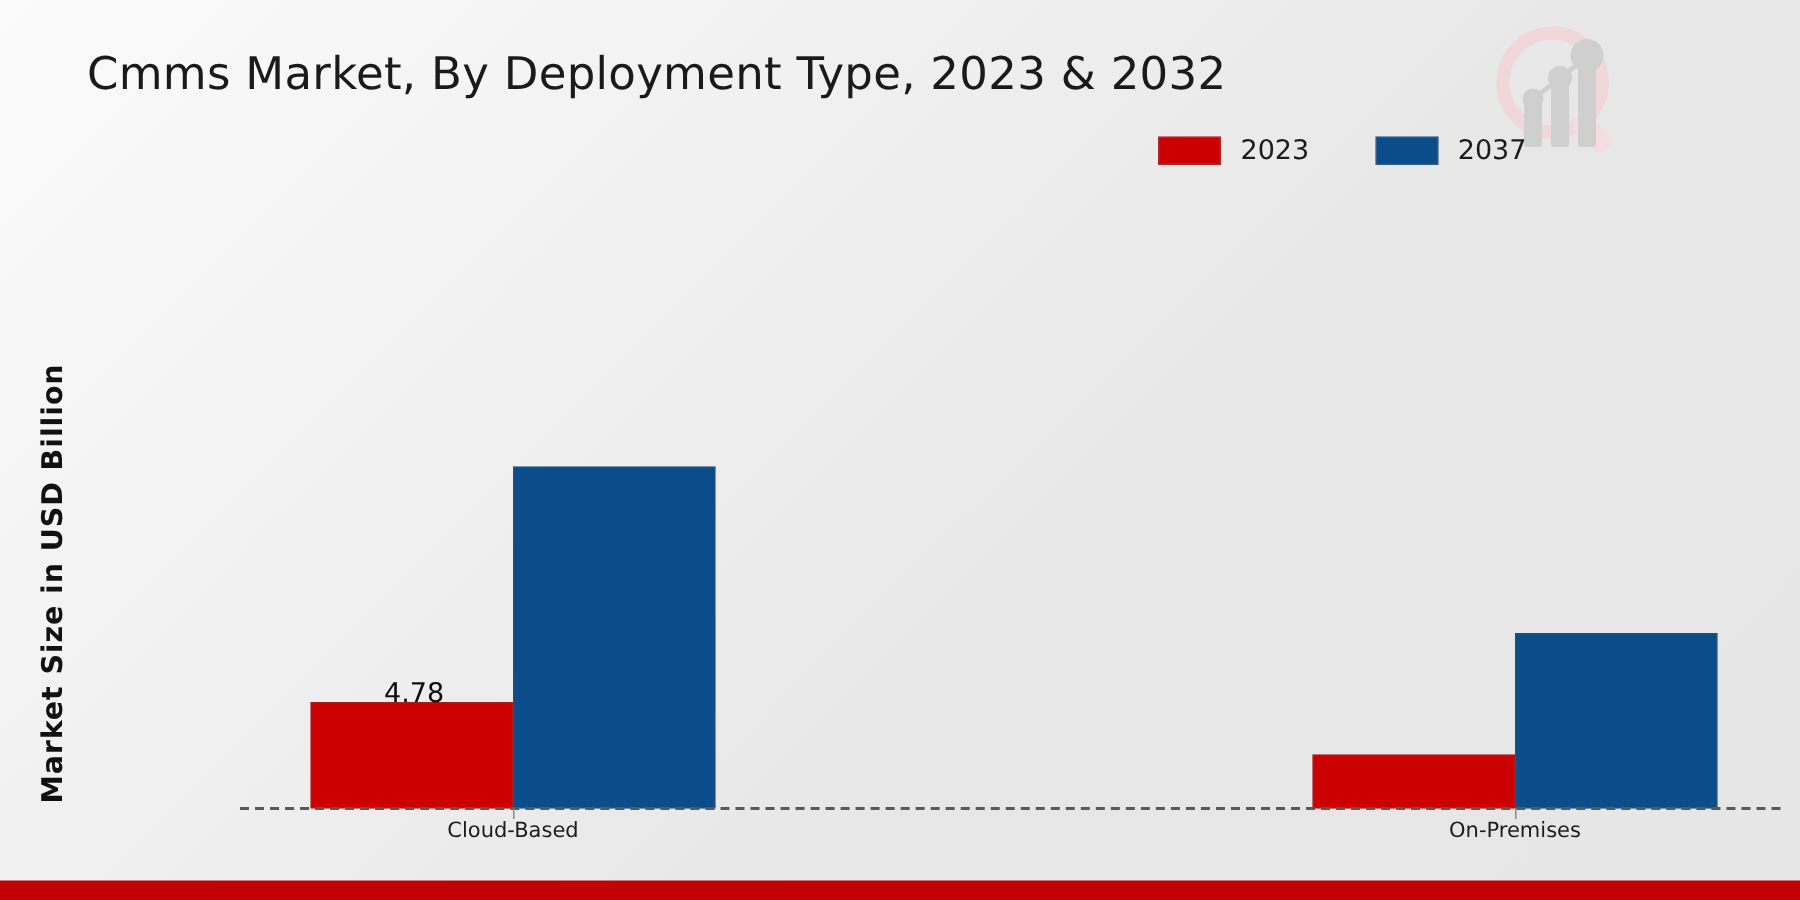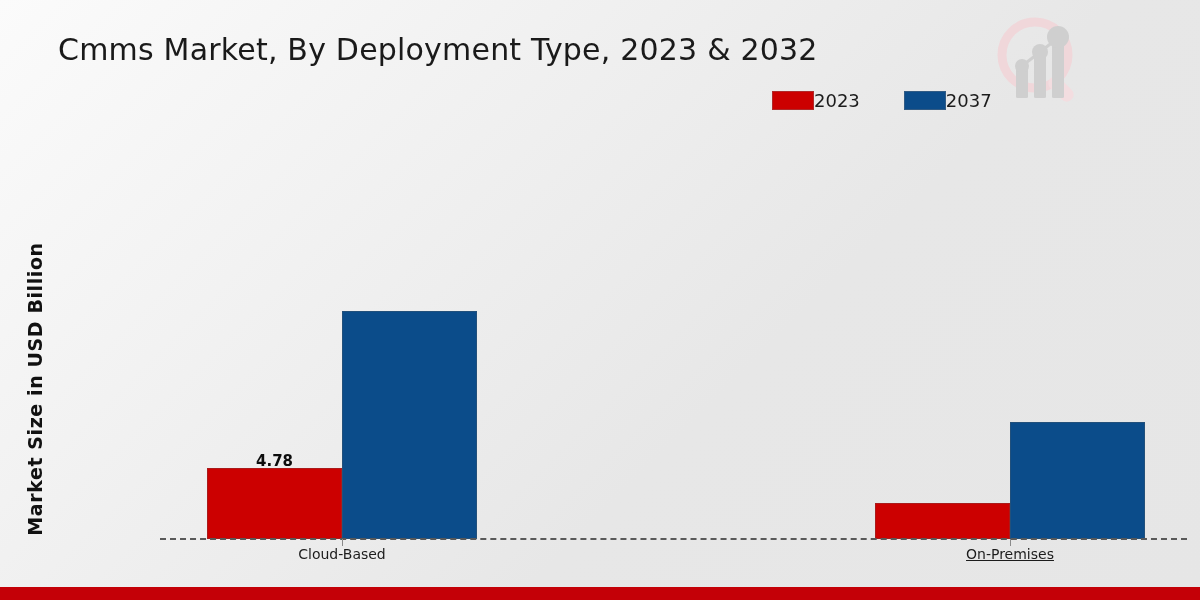--- a/index.html
+++ b/index.html
@@ -50,20 +50,21 @@
     position: absolute;
     left: 772px;
     top: 90px;
     display: flex;
     align-items: center;
     gap: 44px;
   }
   .legend-item {
     display: flex;
     align-items: center;
+    gap: 13px;
   }
   .legend-swatch {
     width: 40px;
     height: 17px;
     border: 1px solid rgba(120,120,120,0.35);
   }
   .legend-label {
     font-size: 18px;
     color: #1c1c1c;
   }
@@ -101,22 +102,22 @@
 
   .bar {
     position: absolute;
     bottom: 61px; 
     border: 1px solid rgba(90,90,90,0.30);
     box-sizing: border-box;
   }
 
   .bar-label {
     position: absolute;
-    font-size: 15px;
-    font-weight: bold;
+    font-size: 18px;
+    font-weight: normal;
     color: #0d0d0d;
     white-space: nowrap;
   }
 
   .tick {
     position: absolute;
     top: 539px;
     width: 1px;
     height: 7px;
     background: #8a8a8a;
@@ -184,19 +185,19 @@
     <div class="bar" style="left:1010px; width:135px; height:117px; background:#0b4c8a;"></div>
 
     <div class="bar-label" style="left:256px; top:452px;">4.78</div>
 
     <div class="baseline"></div>
 
     <div class="tick" style="left:342px;"></div>
     <div class="tick" style="left:1010px;"></div>
 
     <div class="cat-label" style="left:342px;">Cloud-Based</div>
-    <div class="cat-label" style="left:1010px;text-decoration:underline;">On-Premises</div>
+    <div class="cat-label" style="left:1010px;">On-Premises</div>
 
   </div>
 
   <div class="footer-bar"></div>
 
 </div>
 
 </body></html>

